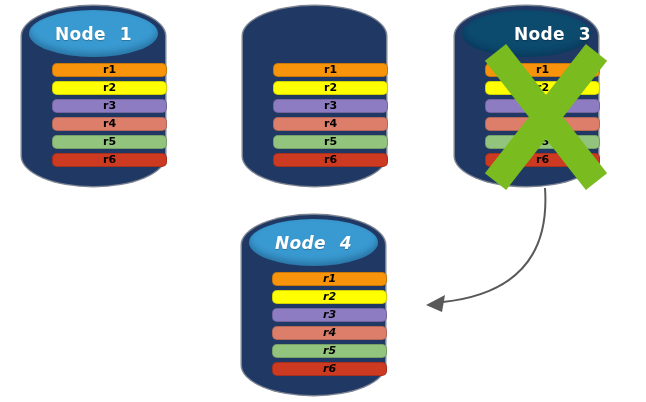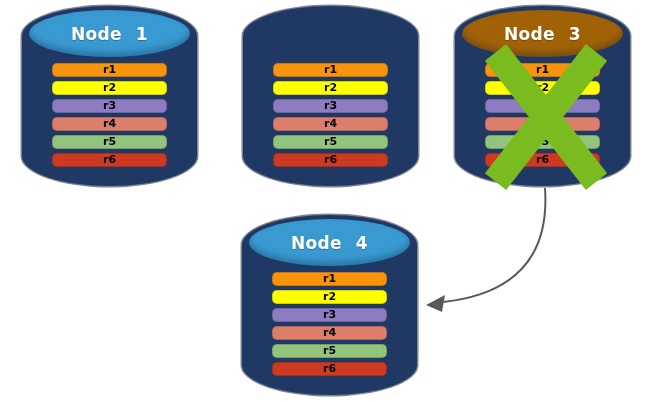--- a/index.html
+++ b/index.html
@@ -10,21 +10,21 @@
   }
   .canvas {
     position: relative;
     width: 646px;
     height: 402px;
     background: #ffffff;
     overflow: hidden;
   }
   .node {
     position: absolute;
-    width: 175px;
+    width: 143px;
     height: 180px;
   }
   .cyl-body {
     position: absolute;
     inset: 0;
     background: #1F3864;
     border-radius: 50% / 30px;
     box-shadow: 0 0 0 1.5px rgba(16, 30, 55, 0.55);
   }
   .cyl-top {
@@ -118,34 +118,34 @@
       <div class="row-bar" style="background-color: rgb(255, 255, 0);">r2</div>
       <div class="row-bar" style="background-color: rgb(142, 124, 195);">r3</div>
       <div class="row-bar" style="background-color: rgb(221, 126, 107);">r4</div>
       <div class="row-bar" style="background-color: rgb(147, 196, 125);">r5</div>
       <div class="row-bar" style="background-color: rgb(204, 58, 34);">r6</div>
     </div>
   </div>
 
   <div class="node" style="left:455px; top:6px;">
     <div class="cyl-body" style="background-color: rgb(31, 56, 100);"></div>
-    <div class="cyl-top" style="background-color: #a16207;">
+    <div class="cyl-top" style="background-color: #0c4a6e; justify-content: flex-end;">
       <span class="node-label">Node 3</span>
     </div>
     <div class="rows">
       <div class="row-bar" style="background-color: rgb(247, 148, 11);">r1</div>
       <div class="row-bar" style="background-color: rgb(255, 255, 0);">r2</div>
       <div class="row-bar" style="background-color: rgb(142, 124, 195);">r3</div>
       <div class="row-bar" style="background-color: rgb(221, 126, 107);">r4</div>
       <div class="row-bar" style="background-color: rgb(147, 196, 125);">r5</div>
       <div class="row-bar" style="background-color: rgb(204, 58, 34);">r6</div>
     </div>
   </div>
 
-  <div class="node" style="left:242px; top:215px;">
+  <div class="node" style="left:242px; top:215px;font-style:italic;">
     <div class="cyl-body" style="background-color: rgb(31, 56, 100);"></div>
     <div class="cyl-top" style="background-color: rgb(57, 154, 209);">
       <span class="node-label">Node 4</span>
     </div>
     <div class="rows">
       <div class="row-bar" style="background-color: rgb(247, 148, 11);">r1</div>
       <div class="row-bar" style="background-color: rgb(255, 255, 0);">r2</div>
       <div class="row-bar" style="background-color: rgb(142, 124, 195);">r3</div>
       <div class="row-bar" style="background-color: rgb(221, 126, 107);">r4</div>
       <div class="row-bar" style="background-color: rgb(147, 196, 125);">r5</div>

